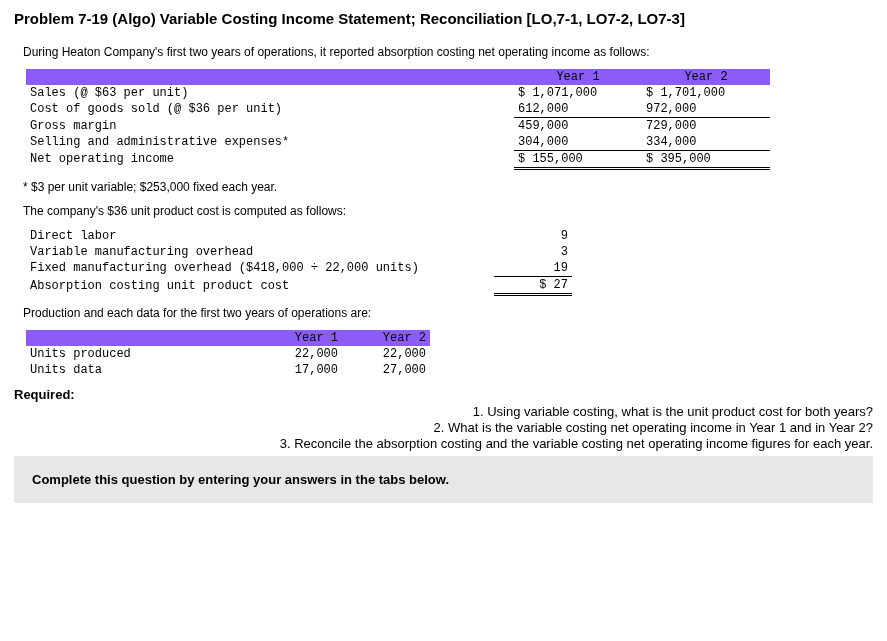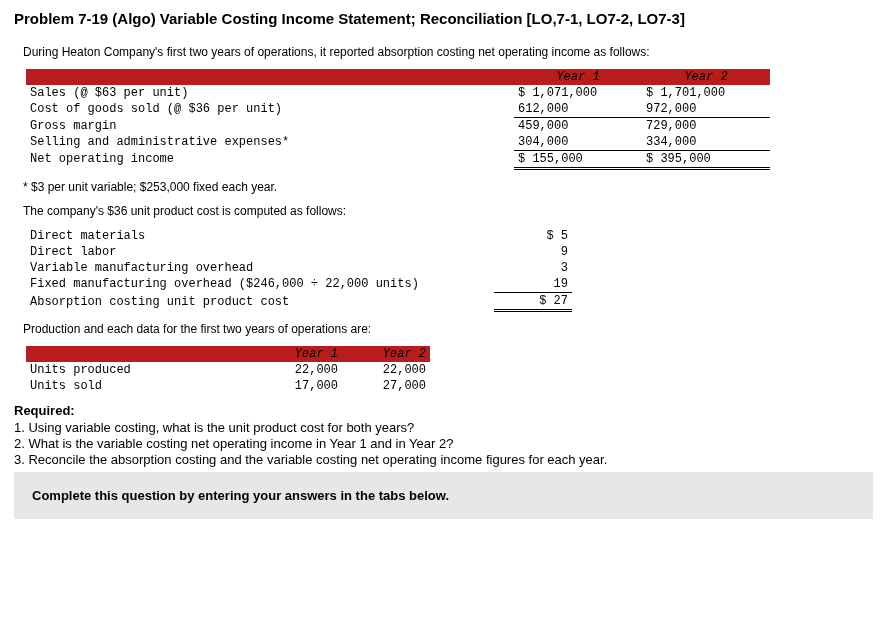--- a/index.html
+++ b/index.html
@@ -32,23 +32,22 @@
   }
   table.fin td {
     padding: 1px 4px;
     vertical-align: top;
   }
   .label-col { width: 480px; }
   .num-col {
     width: 120px;
   }
   .hdr-cell {
-    background: #b91c1c;
+    background: #8b5cf6;
     text-align: center;
-    font-style: italic;
   }
   .uline { border-bottom: 1px solid #000; }
   .dbl {
     border-top: 1px solid #000;
     border-bottom: 3px double #000;
     font-family: Liberation Mono, monospace;
   }
 
   table.cost {
     border-collapse: collapse;
@@ -60,21 +59,21 @@
 
   table.prod {
     border-collapse: collapse;
     margin: 6px 0 6px 12px;
   }
   table.prod td { padding:1px 4px; }
   .prod-label { width:220px; }
   .prod-num { width:80px; text-align:right; }
 
   .req-heading { font-weight: bold; margin-top:9px; }
-  .req-list { margin: 2px 0 0 0; padding:0; }
+  .req-list { margin: 2px 0 0 0; padding:0;text-align:right; }
   .req-list div { margin:1px 0; }
 
   .banner {
     background: #e7e7e7;
     padding: 16px 18px;
     margin-top: 5px;
     font-weight: bold;
     font-size: 13px;
   }
 </style>
@@ -116,34 +115,31 @@
     <td class="num-col dbl">$ 155,000</td>
     <td class="num-col dbl">$ 395,000</td>
   </tr>
 </tbody></table>
 
 <p class="body-text">* $3 per unit variable; $253,000 fixed each year.</p>
 
 <p class="body-text">The company's $36 unit product cost is computed as follows:</p>
 
 <table class="cost mono">
-  <tbody><tr>
-    <td class="cost-label">Direct materials</td>
-    <td class="cost-num">$ 5</td>
-  </tr>
+  <tbody>
   <tr>
     <td class="cost-label">Direct labor</td>
     <td class="cost-num">9</td>
   </tr>
   <tr>
     <td class="cost-label">Variable manufacturing overhead</td>
     <td class="cost-num">3</td>
   </tr>
   <tr>
-    <td class="cost-label">Fixed manufacturing overhead ($246,000 ÷ 22,000 units)</td>
+    <td class="cost-label">Fixed manufacturing overhead ($418,000 ÷ 22,000 units)</td>
     <td class="cost-num uline">19</td>
   </tr>
   <tr>
     <td class="cost-label">Absorption costing unit product cost</td>
     <td class="cost-num dbl">$ 27</td>
   </tr>
 </tbody></table>
 
 <p class="body-text">Production and each data for the first two years of operations are:</p>
 
@@ -152,21 +148,21 @@
     <td class="prod-label hdr-cell">&nbsp;</td>
     <td class="prod-num hdr-cell">Year 1</td>
     <td class="prod-num hdr-cell">Year 2</td>
   </tr>
   <tr>
     <td class="prod-label">Units produced</td>
     <td class="prod-num">22,000</td>
     <td class="prod-num">22,000</td>
   </tr>
   <tr>
-    <td class="prod-label">Units sold</td>
+    <td class="prod-label">Units data</td>
     <td class="prod-num">17,000</td>
     <td class="prod-num">27,000</td>
   </tr>
 </tbody></table>
 
 <div class="req-heading">Required:</div>
 <div class="req-list">
   <div>1. Using variable costing, what is the unit product cost for both years?</div>
   <div>2. What is the variable costing net operating income in Year 1 and in Year 2?</div>
   <div>3. Reconcile the absorption costing and the variable costing net operating income figures for each year.</div>

